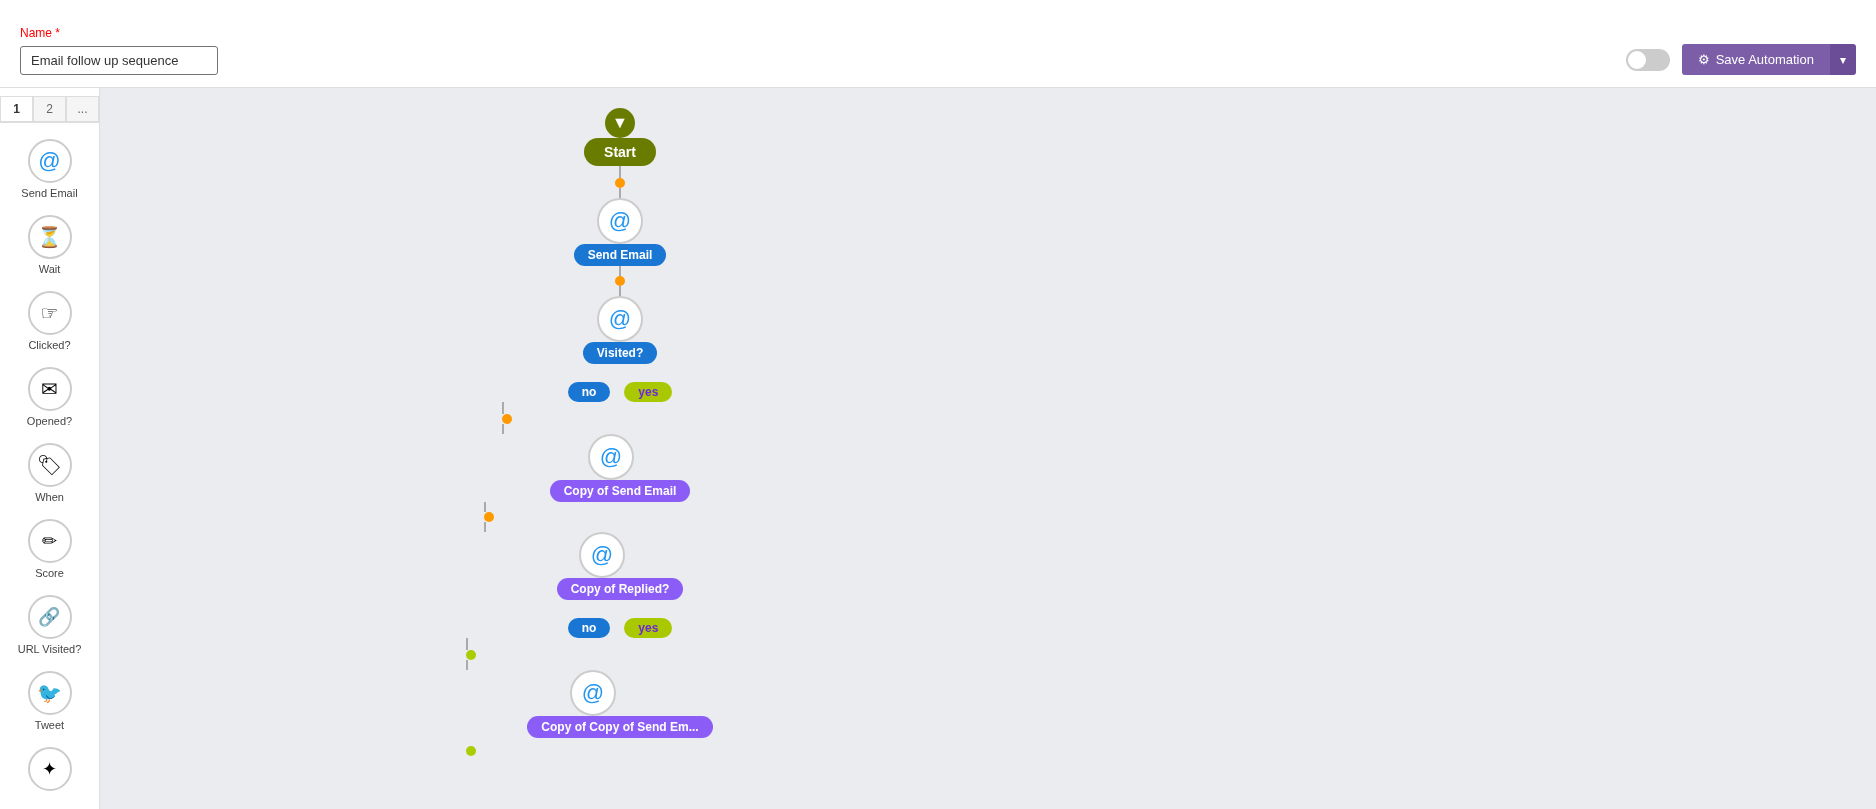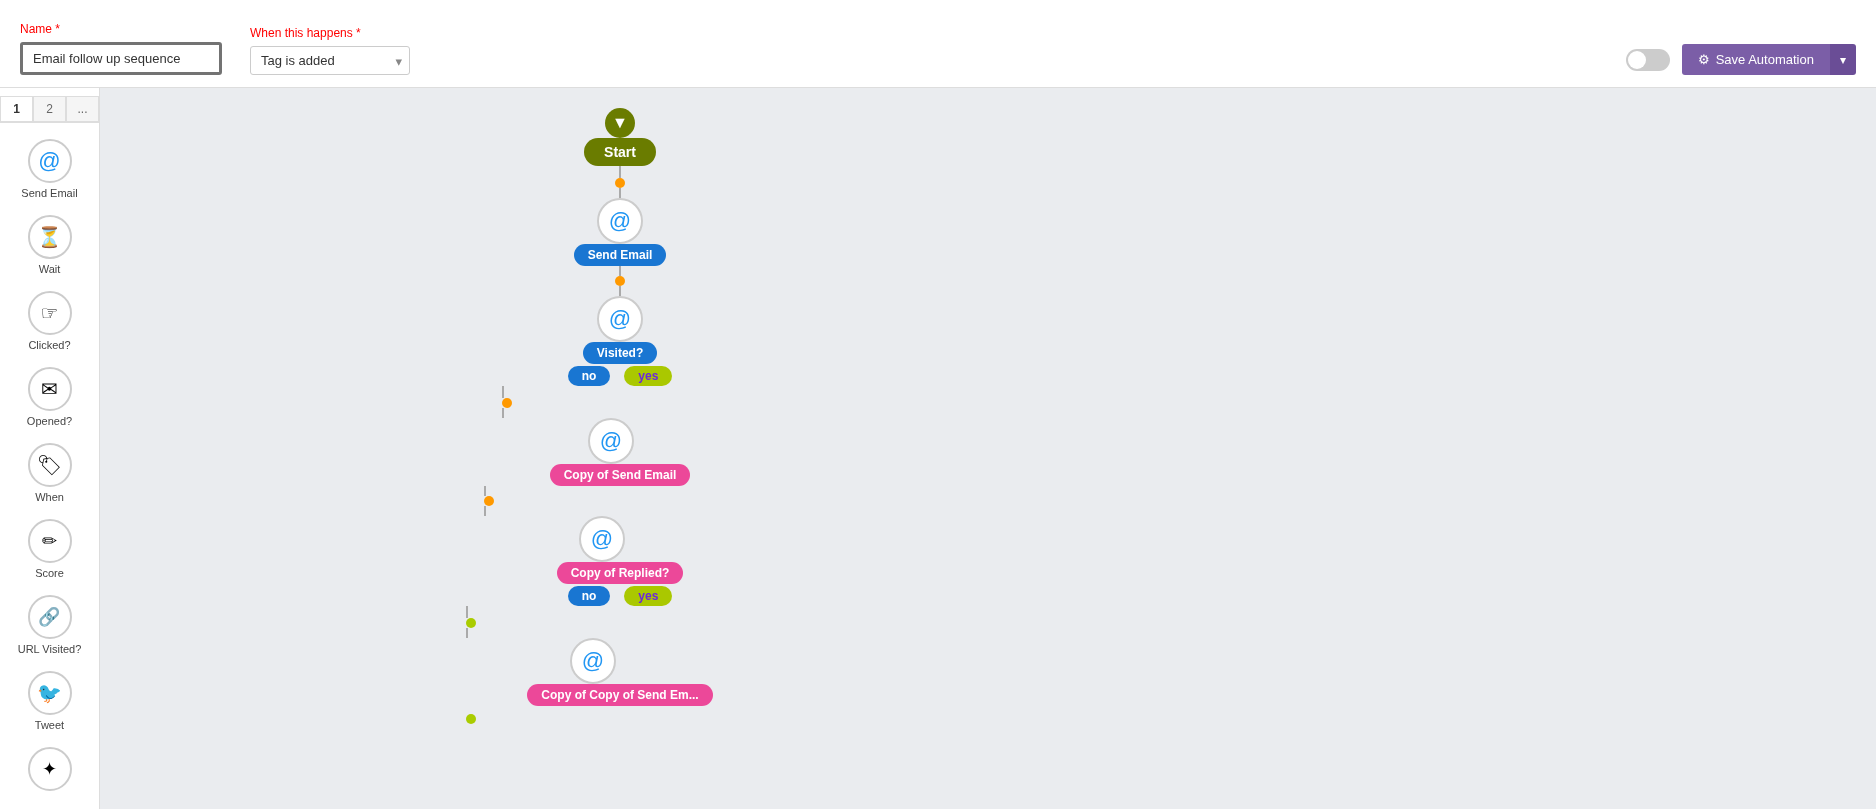--- a/index.html
+++ b/index.html
@@ -4,29 +4,29 @@
   <style>
     * { box-sizing: border-box; margin: 0; padding: 0; }
     body { font-family: Arial, sans-serif; background: #e8ecef; font-size: 13px; }
 
     
     .top-bar {
       background: #fff;
       padding: 12px 20px;
       display: flex;
       align-items: flex-end;
-      gap: 28px;
+      gap: 40px;
       border-bottom: 1px solid #ddd;
       height: 88px;
     }
     .field-group { display: flex; flex-direction: column; gap: 6px; }
     .field-label { font-size: 12px; color: #555; }
     .field-label span { color: red; }
     .field-input {
-      border: 3px solid #737373;
+      border: 1px solid #737373;
       border-radius: 3px;
       padding: 6px 10px;
       font-size: 13px;
       color: #333;
       background: #fff;
       min-width: 180px;
     }
     .field-select-wrap { position: relative; display: inline-block; }
     .field-select-wrap select {
       border: 1px solid #ccc;
@@ -235,30 +235,30 @@
       color: #fff;
       border-radius: 12px;
       padding: 4px 14px;
       font-size: 12px;
       font-weight: bold;
       text-align: center;
       cursor: pointer;
       white-space: nowrap;
     }
     .node-label-green {
-      background: #ec4899;
+      background: #8b5cf6;
       text-align: center;
     }
 
     
     .yn-row {
       display: flex;
       gap: 14px;
       align-items: center;
-      margin-top: 2px;
+      margin-top: 18px;
     }
     .yn-btn {
       padding: 3px 14px;
       border-radius: 10px;
       font-size: 12px;
       font-weight: bold;
       cursor: pointer;
       border: none;
     }
     .yn-no { background: #1976d2; color: #fff; }
@@ -274,33 +274,20 @@
 
 <div class="top-bar">
   <div class="field-group">
     <div class="field-label">
       <span>Name</span>
       <span style="color:red">*</span>
     </div>
     <input class="field-input" type="text" value="Email follow up sequence" style="">
   </div>
 
-  <div class="field-group">
-    <div class="field-label">
-      <span>When this happens</span>
-      <span style="color:red">*</span>
-    </div>
-    <div class="field-select-wrap">
-      <select>
-        <option>Tag is added</option>
-        <option>Tag is removed</option>
-        <option>List is subscribed</option>
-      </select>
-    </div>
-  </div>
 
 
   <div class="top-bar-right">
     <div class="toggle-switch"></div>
     <div class="save-btn-wrap">
       <button class="save-btn">
         <span>⚙</span>
         <span>Save Automation</span>
       </button>
       <button class="save-btn-caret">▾</button>

